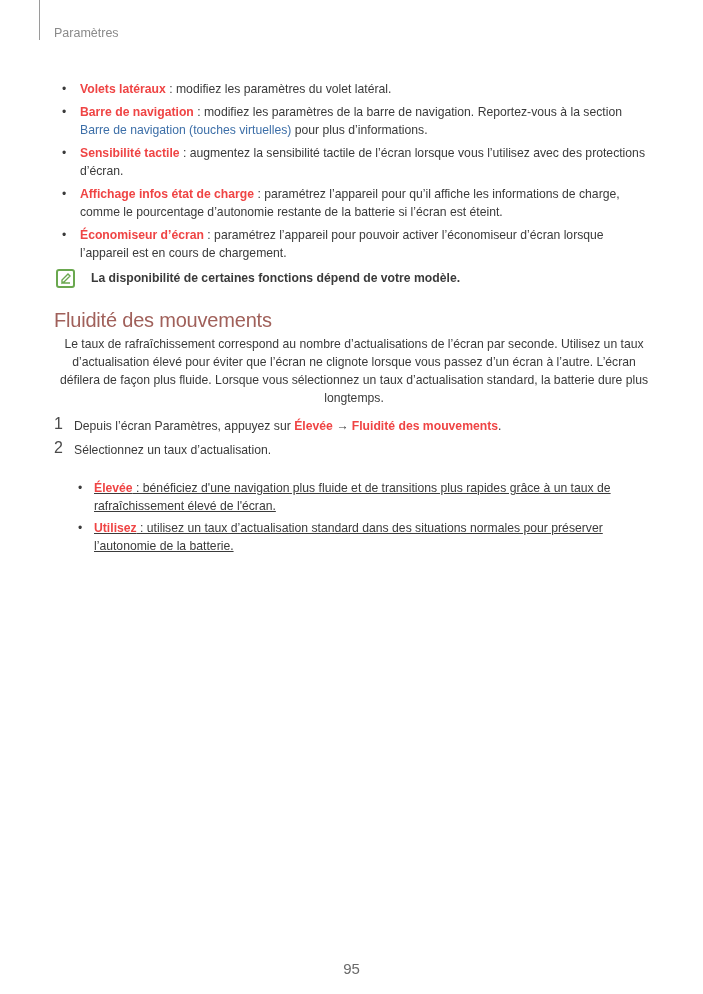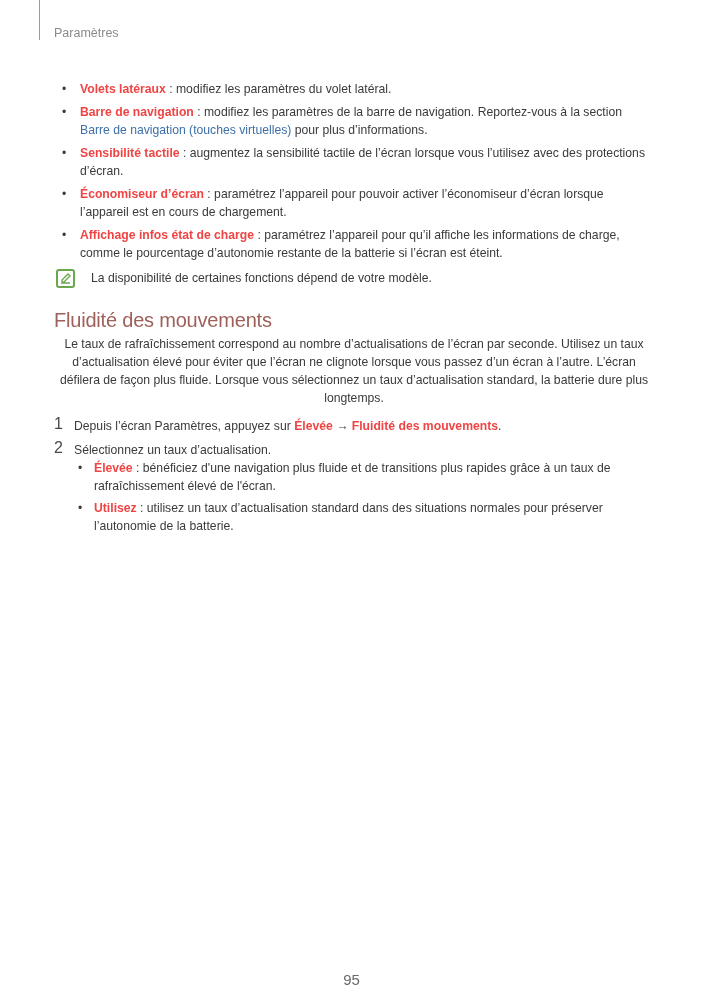--- a/index.html
+++ b/index.html
@@ -5,45 +5,45 @@
   html, body { margin:0; padding:0; background:#ffffff; }
   body { width:703px; height:994px; position:relative; font-family:"Liberation Sans", sans-serif; color:#3a3a3a; overflow:hidden; }
   .vline { position:absolute; left:39px; top:0; width:1px; height:40px; background:#9a9a9a; }
   .header { position:absolute; left:54px; top:26px; font-size:12.5px; color:#8a8a8a; }
   .content { position:absolute; left:54px; top:80px; width:600px; font-size:12.2px; line-height:18px; }
   ul.bullets { list-style:none; margin:0; padding:0; }
   ul.bullets li { position:relative; padding-left:26px; margin-bottom:5px; }
   ul.bullets li::before { content:"•"; position:absolute; left:8px; top:0; color:#3a3a3a; }
   b { font-weight:bold; color:#ef4444; }
   .link { color:#3d6fa8;text-align:center; }
-  .note { position:relative; padding-left:37px; margin-top:4px; height:22px; line-height:22px; }
+  .note { position:relative; padding-left:37px; margin-top:4px; height:22px; line-height:22px;font-weight:bold; }
   .note-icon { position:absolute; left:2px; top:2px; width:15px; height:15px; border:2px solid #6aa84f; border-radius:3px; }
   .note-icon svg { position:absolute; left:1px; top:1px; }
   h2 { font-size:20px; font-weight:normal; color:#a0605a; margin:22px 0 6px 0; letter-spacing:-0.2px; }
   p.body { margin:0 0 10px 0;text-align:center; }
   .step { position:relative; padding-left:20px; margin-bottom:6px; }
   .step-num { position:absolute; left:0; top:-2px; font-size:16px; color:#4a4a4a; }
-  ul.sub { list-style:none; margin:0 0 0 0; padding:0; }
+  ul.sub { list-style:none; margin:20px 0 0 0; padding:0;text-decoration:underline; }
   ul.sub li { position:relative; padding-left:20px; margin-bottom:4px; }
   ul.sub li::before { content:"•"; position:absolute; left:4px; top:0; }
-  .page-num { position:absolute; left:0; width:703px; top:960px; text-align:center; font-size:15px; color:#6a6a6a;margin-top:11px; }
+  .page-num { position:absolute; left:0; width:703px; top:960px; text-align:center; font-size:15px; color:#6a6a6a; }
 </style>
 </head>
 <body>
 
 <div class="vline"></div>
 <div class="header">Paramètres</div>
 
 <div class="content">
   <ul class="bullets">
     <li><b>Volets latéraux</b><span> : modifiez les paramètres du volet latéral.</span></li>
     <li><b>Barre de navigation</b><span> : modifiez les paramètres de la barre de navigation. Reportez-vous à la section </span><span class="link">Barre de navigation (touches virtuelles)</span><span> pour plus d’informations.</span></li>
     <li><b>Sensibilité tactile</b><span> : augmentez la sensibilité tactile de l’écran lorsque vous l’utilisez avec des protections d’écran.</span></li>
+    <li><b>Affichage infos état de charge</b><span> : paramétrez l’appareil pour qu’il affiche les informations de charge, comme le pourcentage d’autonomie restante de la batterie si l’écran est éteint.</span></li>
     <li><b>Économiseur d’écran</b><span> : paramétrez l’appareil pour pouvoir activer l’économiseur d’écran lorsque l’appareil est en cours de chargement.</span></li>
-    <li><b>Affichage infos état de charge</b><span> : paramétrez l’appareil pour qu’il affiche les informations de charge, comme le pourcentage d’autonomie restante de la batterie si l’écran est éteint.</span></li>
   </ul>
 
   <div class="note">
     <span class="note-icon">
       <svg width="13" height="13" viewBox="0 0 13 13">
           <path d="M3 11 L3 8 L9 2 L11 4 L5 10 Z M3 11 L11 11" fill="none" stroke="#6aa84f" stroke-width="1.4"></path>
         </svg>
     </span>
     <span>La disponibilité de certaines fonctions dépend de votre modèle.</span>
   </div>

